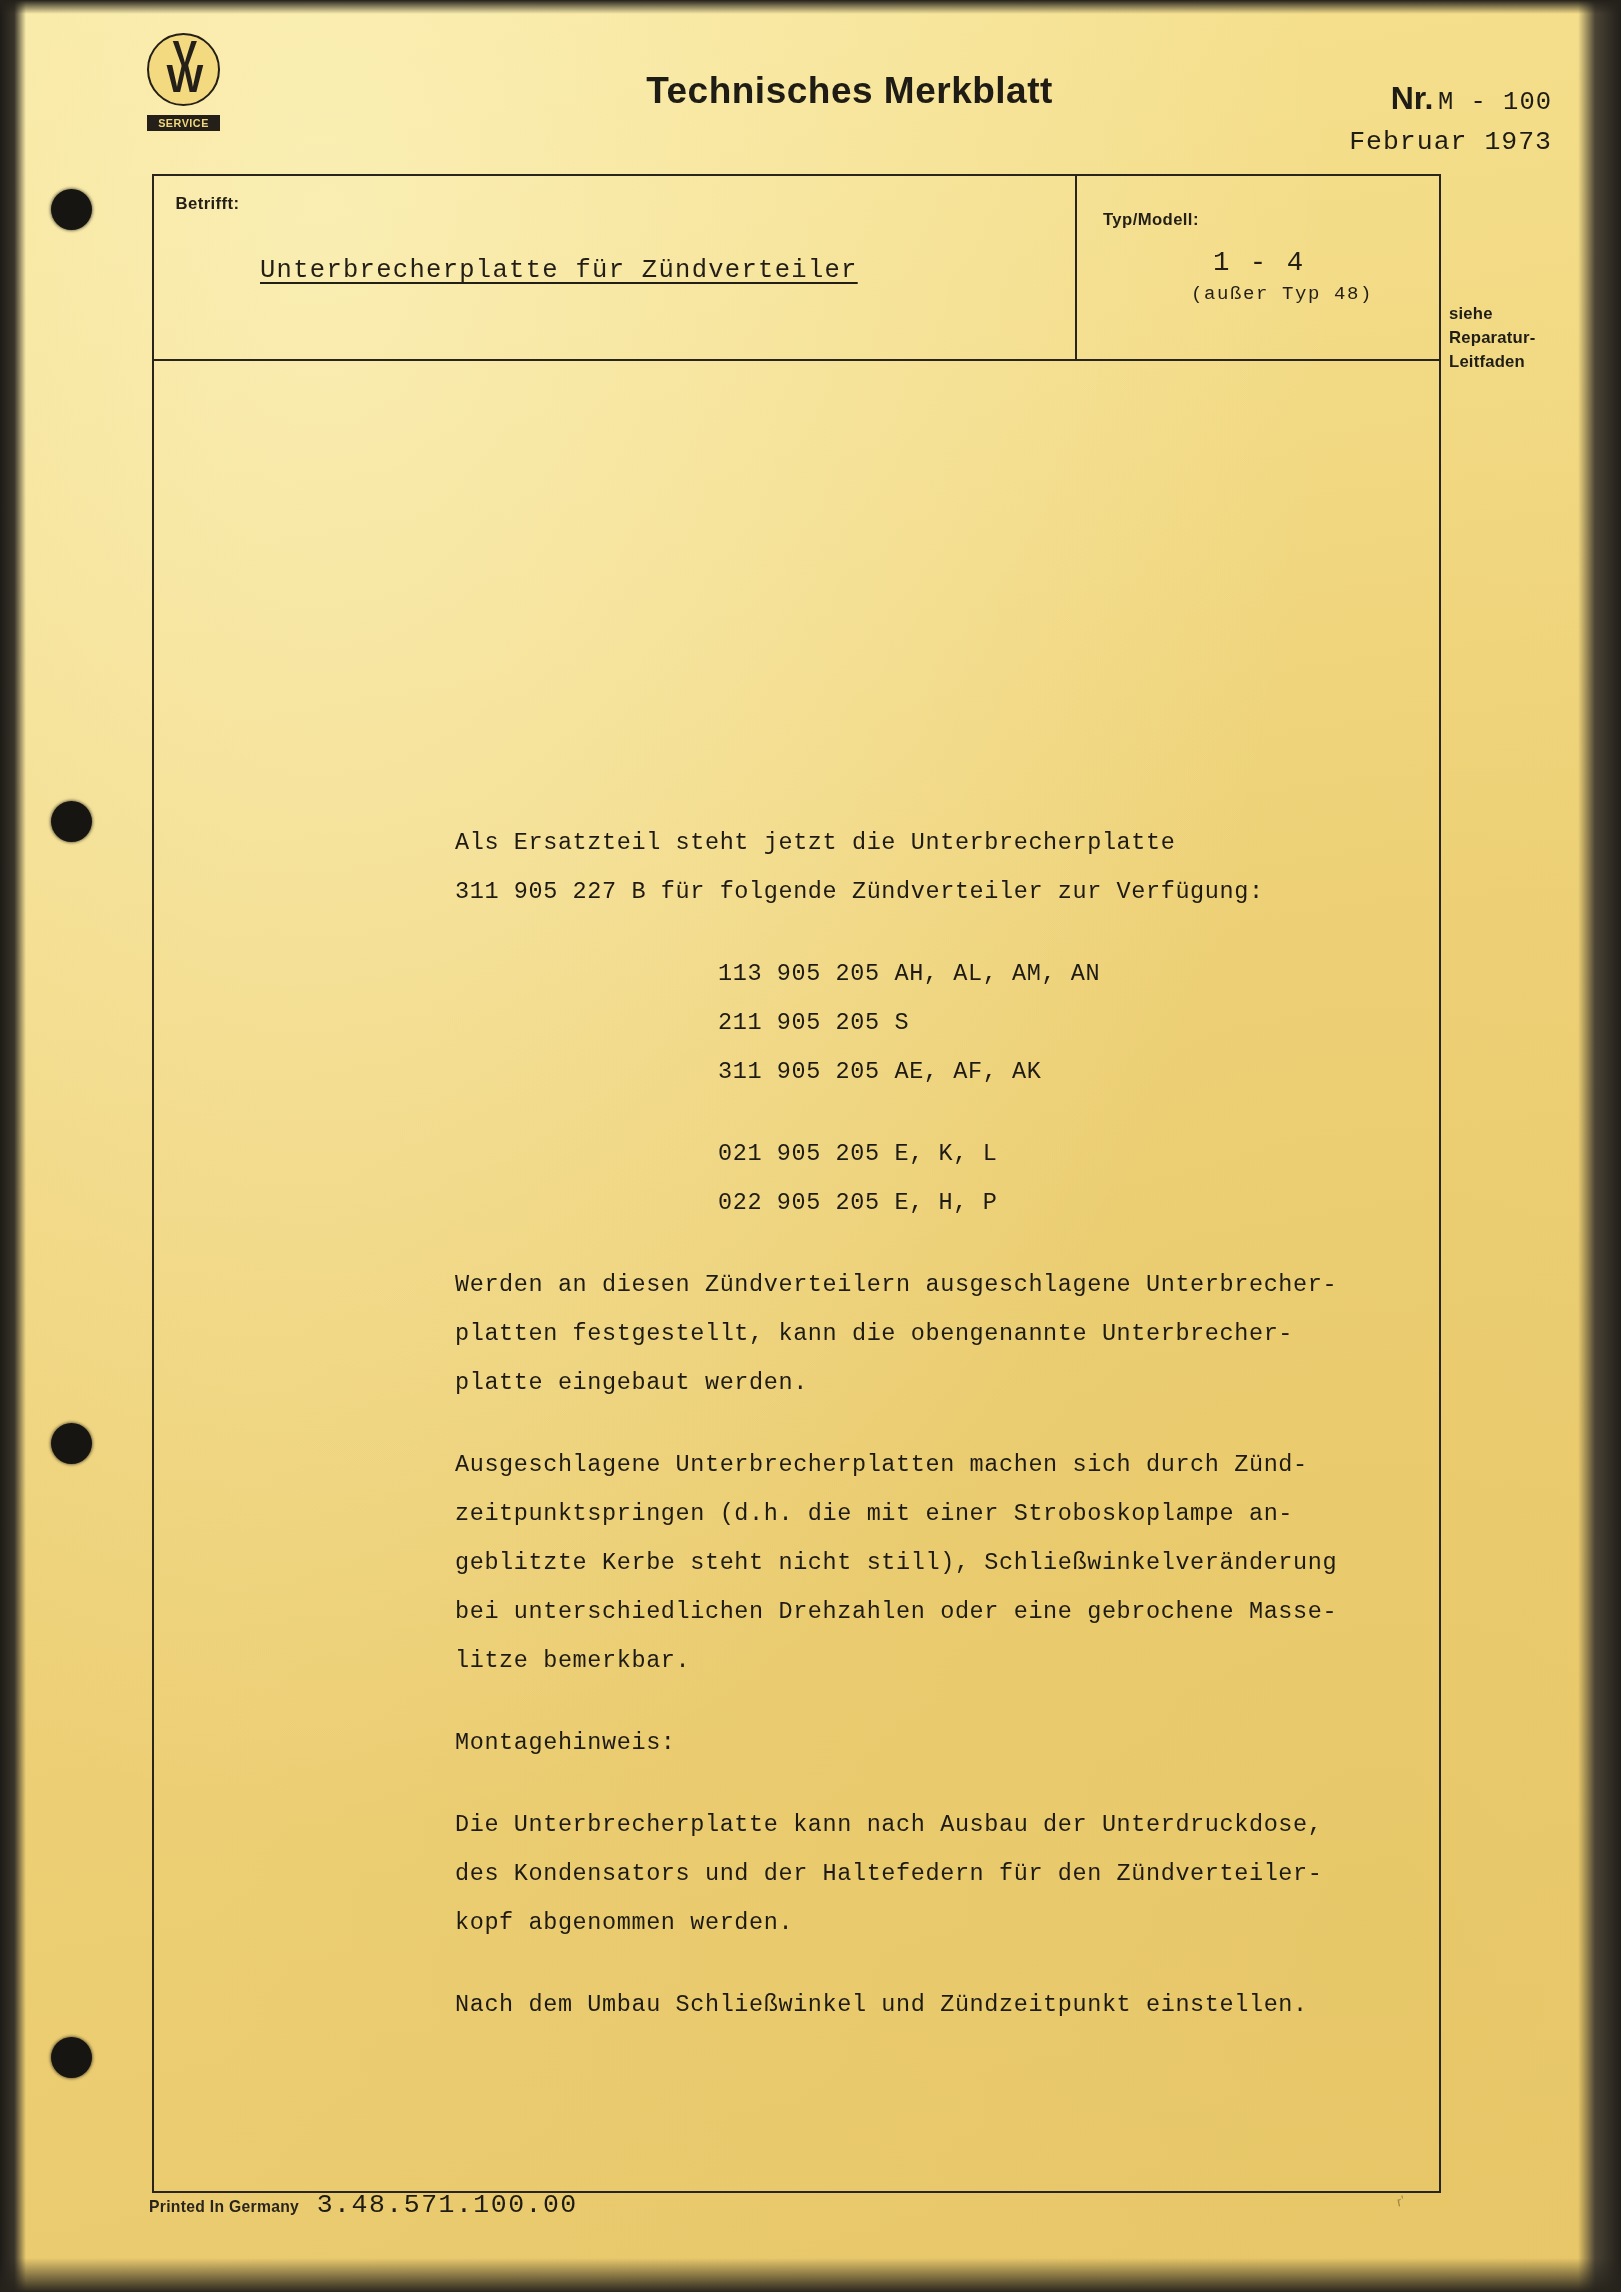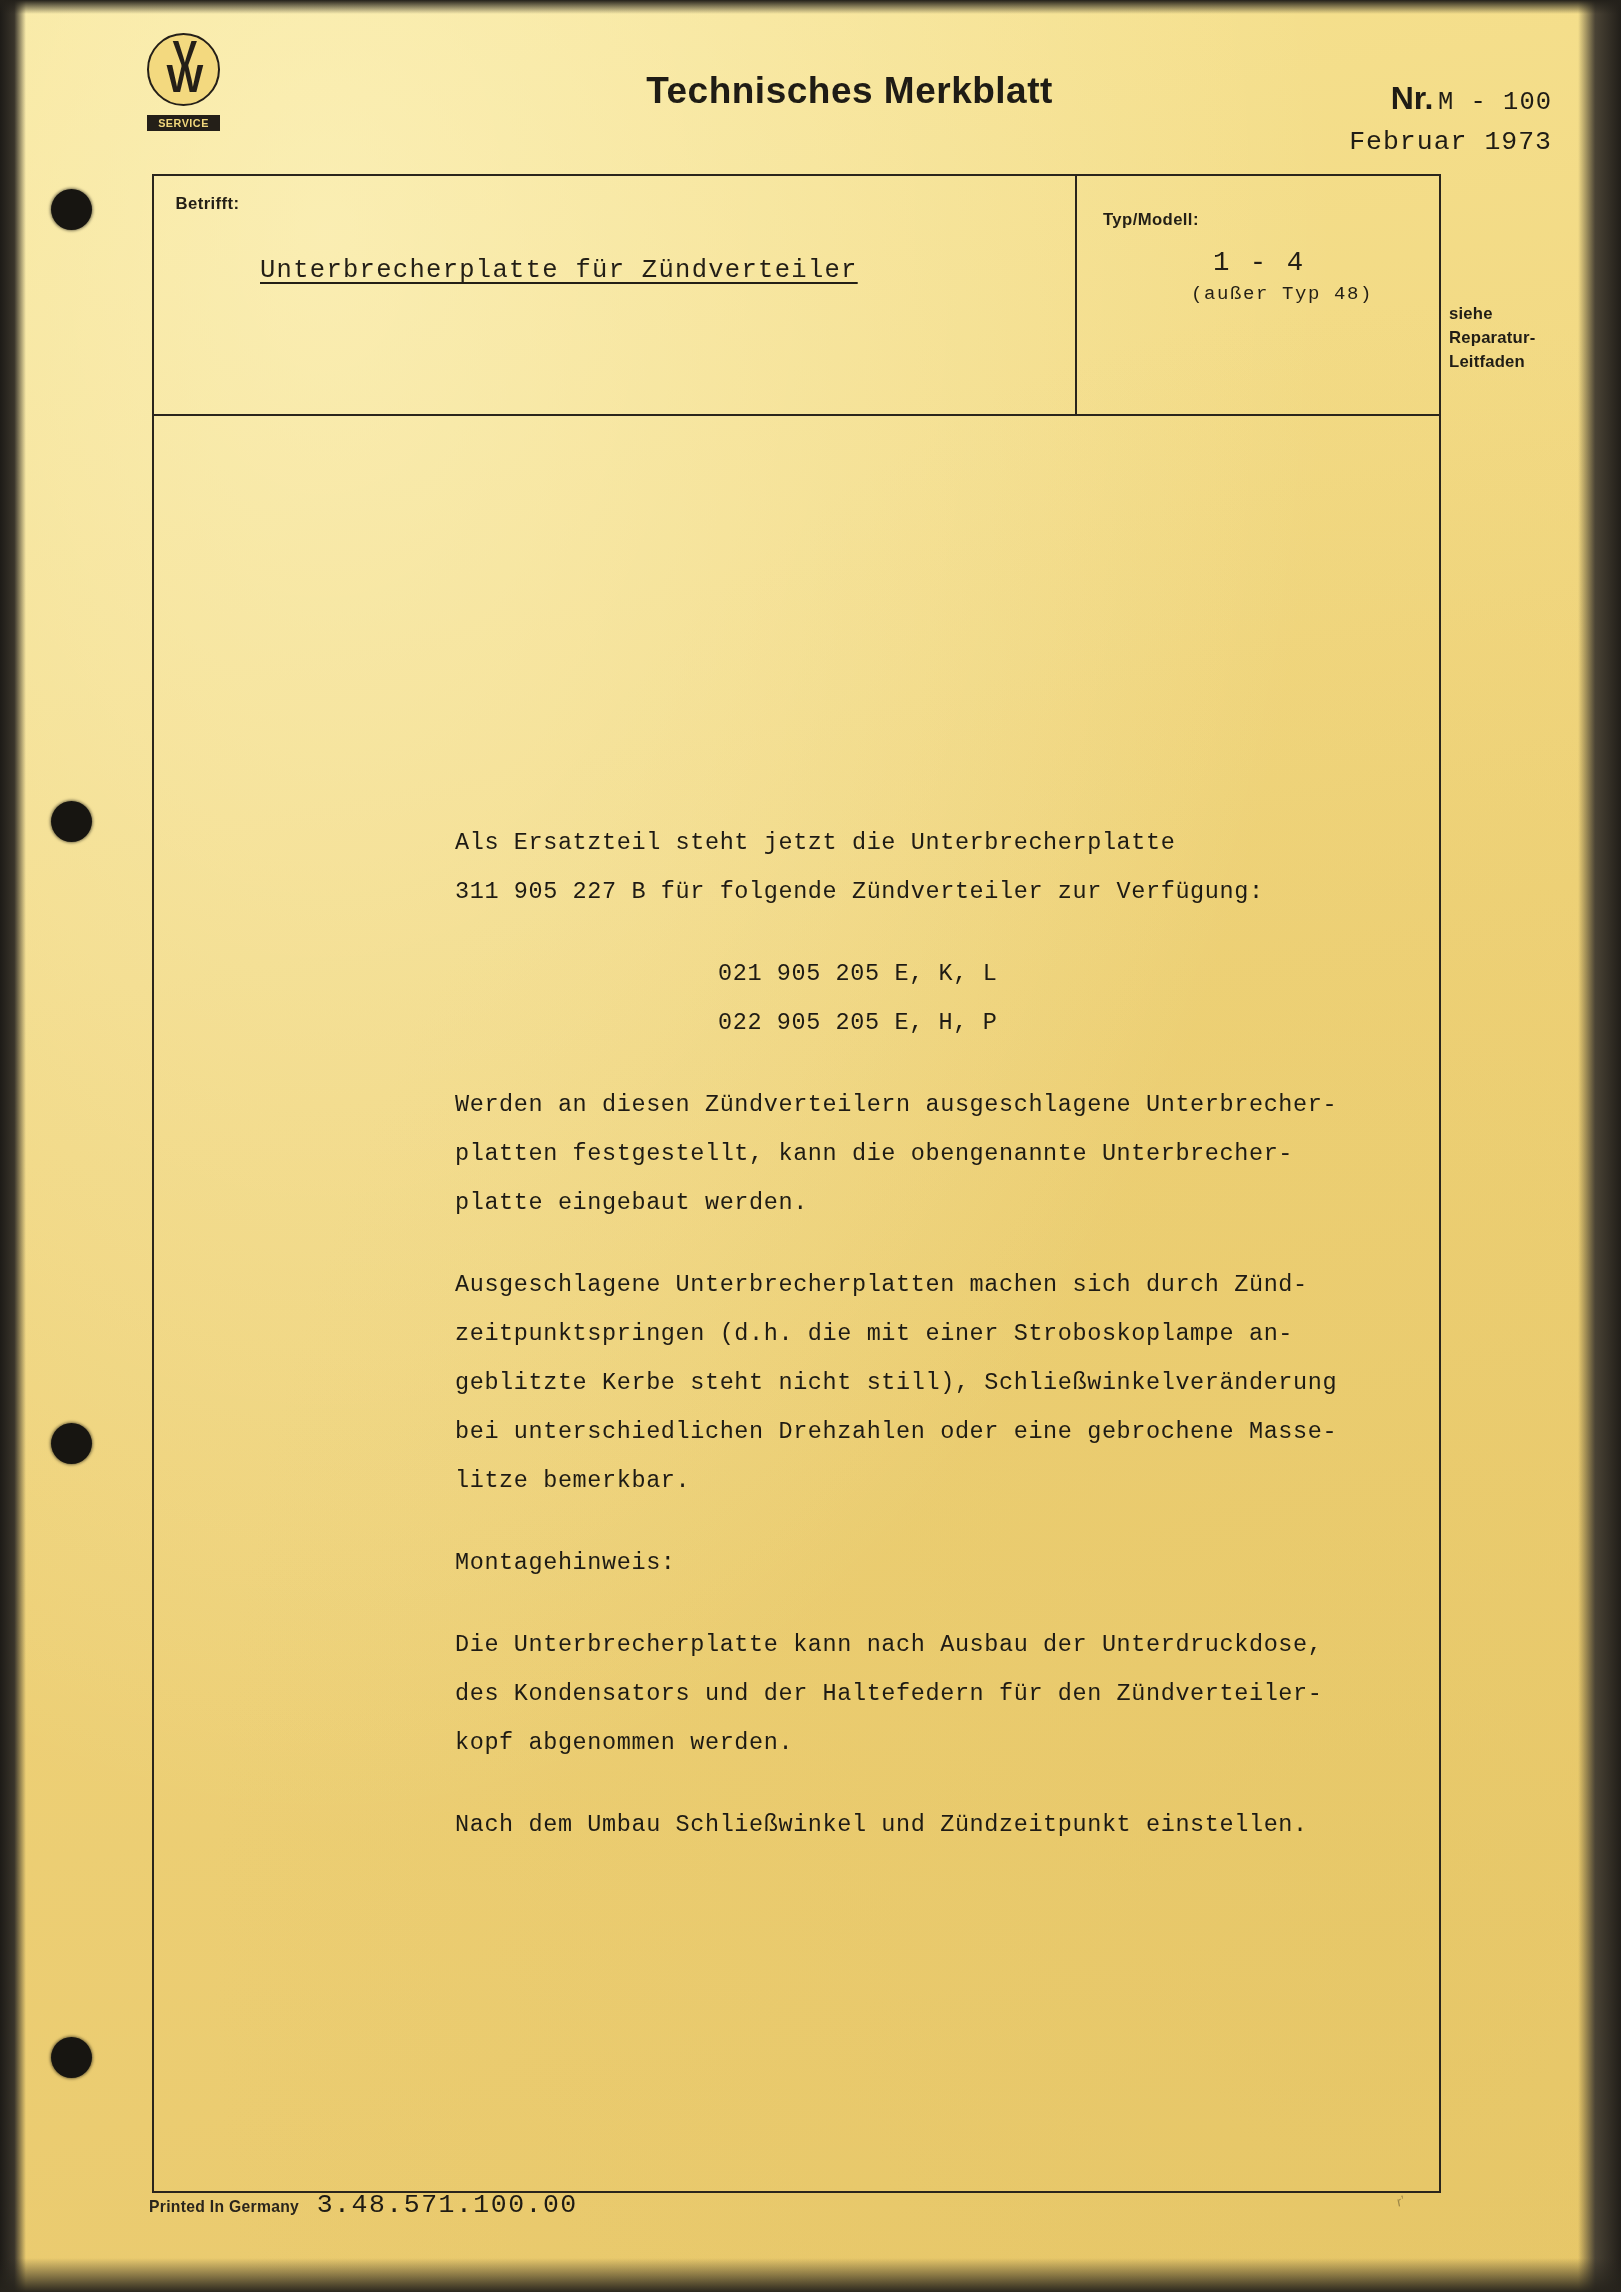--- a/index.html
+++ b/index.html
@@ -134,21 +134,21 @@
     position: absolute;
     left: 152px; top: 174px;
     width: 1289px; height: 2019px;
     border: 2px solid #2a251c;
     box-sizing: border-box;
   }
   .topbox {
     position: absolute;
     left: 0; top: 0;
     width: 100%;
-    height: 240px;
+    height: 185px;
     border-bottom: 2px solid #2a251c;
     box-sizing: border-box;
   }
   .topbox-divider {
     position: absolute;
     left: 921px; top: 0;
     width: 2px; height: 100%;
     background: #2a251c;
   }
   .lbl-betrifft {
@@ -289,20 +289,25 @@
       <div class="typ-value">
         <div>1 - 4</div>
         <div class="sub">(außer Typ 48)</div>
       </div>
     </div>
 
     <div class="body-text">
       <p class="tight">Als Ersatzteil steht jetzt die Unterbrecherplatte</p>
       <p>311 905 227 B für folgende Zündverteiler zur Verfügung:</p>
 
+      <div class="plist">
+        <div>113 905 205 AH, AL, AM, AN</div>
+        <div>211 905 205 S</div>
+        <div>311 905 205 AE, AF, AK</div>
+      </div>
 
       <div class="plist">
         <div>021 905 205 E, K, L</div>
         <div>022 905 205 E, H, P</div>
       </div>
 
       <p style="white-space: pre-line;">Werden an diesen Zündverteilern ausgeschlagene Unterbrecher-
 platten festgestellt, kann die obengenannte Unterbrecher-
 platte eingebaut werden.</p>
       <p style="white-space: pre-line;">Ausgeschlagene Unterbrecherplatten machen sich durch Zünd-

